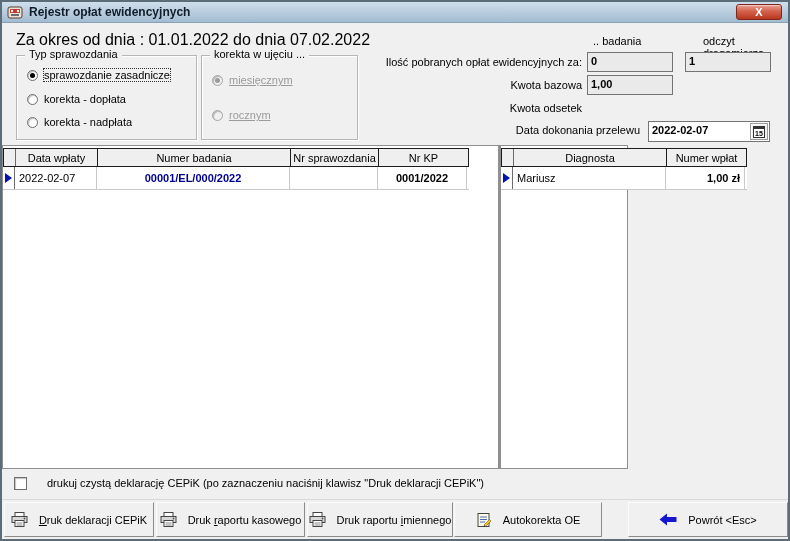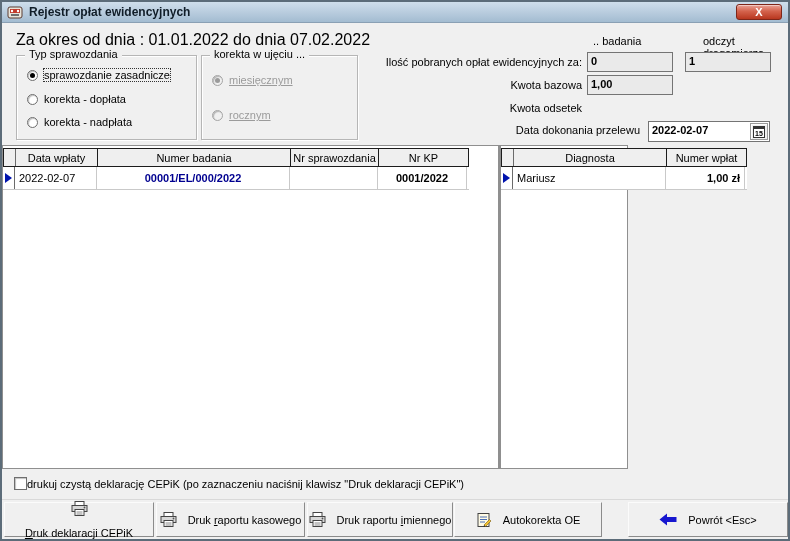--- a/index.html
+++ b/index.html
@@ -74,32 +74,32 @@
   .pg-c0 { width:12px; } .pg-c1 { width:82px; } .pg-c2 { width:193px; }
   .pg-c3 { width:88px; } .pg-c4 { width:89px; }
   .dg-c0 { width:12px; } .dg-c1 { width:153px; } .dg-c2 { width:79px; }
   .cell-date { padding-left:4px; }
   .cell-exam { justify-content:center; font-weight:bold; color:#000090; }
   .cell-kp { justify-content:center; font-weight:bold; }
   .cell-diag { padding-left:4px; }
   .cell-sum { justify-content:flex-end; padding-right:4px; font-weight:bold; }
 
   
-  .chk-row { position:absolute; left:12px; top:475px; display:flex; align-items:center; gap:0; }
+  .chk-row { position:absolute; left:12px; top:475px; display:flex; align-items:flex-start; gap:20px; }
   .checkbox { width:13px; height:13px; background:#fff; border:1px solid #6e6e6e;
               box-shadow:inset 1px 1px 1px rgba(0,0,0,.25); flex:0 0 auto; }
 
   
   .btn-bar { position:absolute; left:0; top:497px; width:786px; height:40px; background:#f0f0f0;
              border-top:1px solid #d9d9d9; }
   .btn { position:absolute; top:2px; height:35px; background:#f0f0f0;
          border:1px solid; border-color:#fbfbfb #8b8b8b #8b8b8b #fbfbfb;
          display:flex; align-items:center; justify-content:center; gap:11px; cursor:default; }
   .accel { text-decoration:underline; }
-  .b1 { left:2px;  width:150px;flex-direction:column; }
+  .b1 { left:2px;  width:150px; }
   .b2 { left:154px; width:149px; }
   .b3 { left:305px; width:146px; }
   .b4 { left:452px; width:148px; }
   .b5 { left:626px; width:160px; }
   .btn svg { flex:0 0 auto; }
 </style>
 </head>
 <body>
 
 <div class="window">

